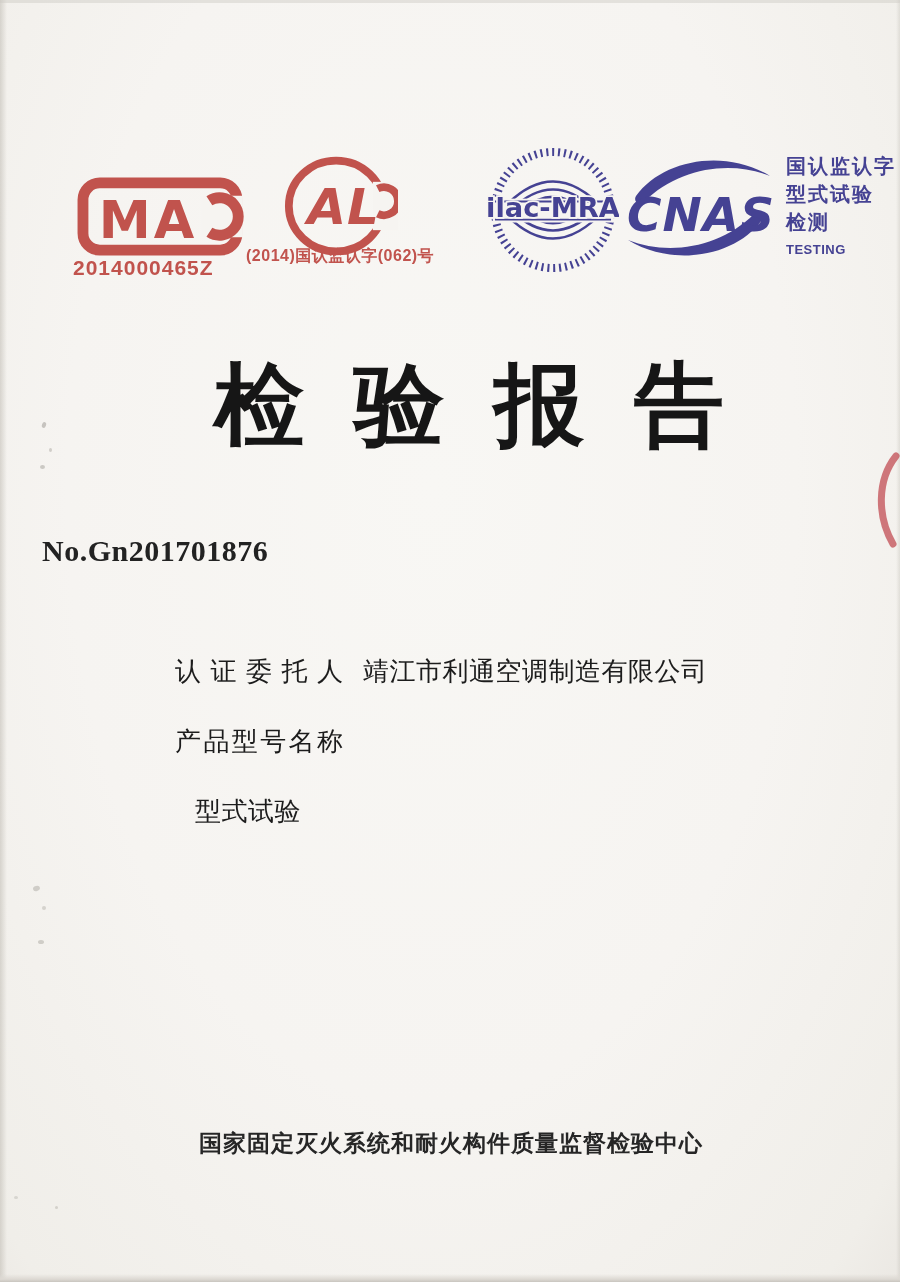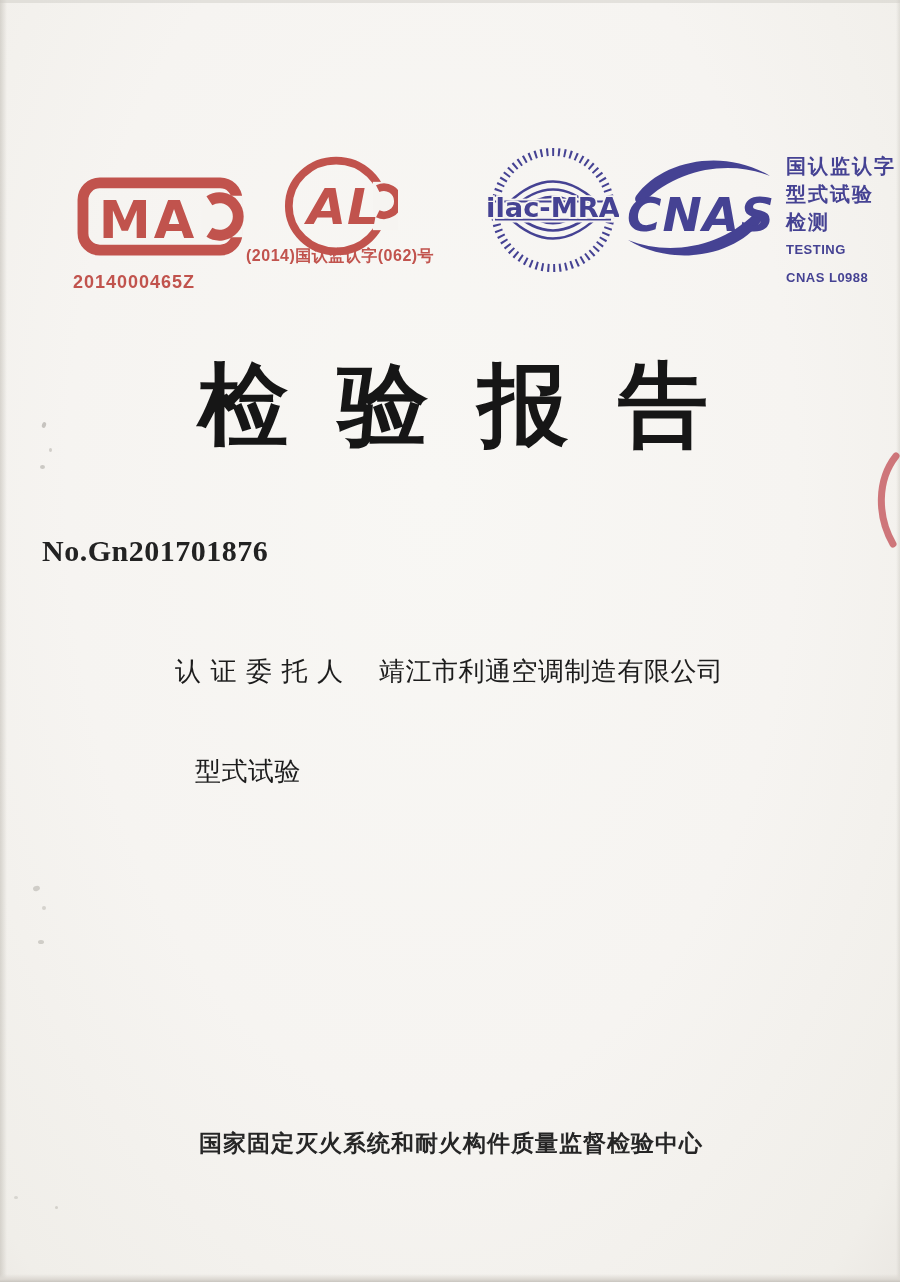--- a/index.html
+++ b/index.html
@@ -23,41 +23,41 @@
   .s2 { left:49px;  top:448px;  width:3px; height:4px; opacity:.35; }
   .s3 { left:40px;  top:465px;  width:5px; height:4px; opacity:.4;  }
   .s4 { left:33px;  top:886px;  width:7px; height:5px; opacity:.35; transform:rotate(-15deg); }
   .s5 { left:42px;  top:906px;  width:4px; height:4px; opacity:.3;  }
   .s6 { left:38px;  top:940px;  width:6px; height:4px; opacity:.35; }
   .s7 { left:55px;  top:1206px; width:3px; height:3px; opacity:.3;  }
   .s8 { left:14px;  top:1196px; width:4px; height:3px; opacity:.25; }
   .red-mark { position:absolute; left:866px; top:452px; width:34px; height:96px; }
   
   .cma-logo  { position:absolute; left:75px;  top:177px; width:170px; height:79px; }
-  .cma-num   { position:absolute; left:73px;  top:272px; width:140px; font-size:18px; font-weight:600;
+  .cma-num   { position:absolute; left:73px;  top:256px; width:140px; font-size:21px; font-weight:600;
                letter-spacing:1px; color:#c1534d; }
   .cal-logo  { position:absolute; left:284px; top:153px; width:114px; height:106px; }
   .cal-cap   { position:absolute; left:246px; top:246px; width:200px; font-size:16px; font-weight:700;
                color:#c1534d; letter-spacing:.5px; }
   .ilac-logo { position:absolute; left:487px; top:144px; width:132px; height:132px; }
   .cnas-logo { position:absolute; left:626px; top:154px; width:146px; height:110px; }
   .accr      { position:absolute; left:786px; top:152px; color:#454293; line-height:28px; }
   .accr .cjk { font-size:20px; font-weight:700; letter-spacing:2px; }
   .accr .lat { font-size:13px; font-weight:700; letter-spacing:.5px; }
   
   .title-row { position:absolute; top:350px; left:0; right:0; text-align:center; line-height:110px; }
-  .title-text{ position:relative; left:28px; font-size:90px; font-weight:900; letter-spacing:50px;
+  .title-text{ position:relative; left:44px; font-size:90px; font-weight:900; letter-spacing:50px;
                color:#161616; font-family:"DejaVu Sans","Liberation Sans",sans-serif;text-align:center; }
   .report-no-row { position:absolute; top:534px; left:12px; right:0; text-align:left;margin-left:8px; }
   .report-no { position:relative; left:22px; font-family:"Liberation Serif","DejaVu Serif",serif;
                font-size:30px; font-weight:700; letter-spacing:.5px; color:#222; }
   
   .fields { position:absolute; left:175px; top:652px;
             font-family:"Liberation Serif","DejaVu Serif",serif; font-size:26px; color:#1c1c1c; }
-  .field-row { display:flex; align-items:baseline; line-height:40px; margin-bottom:30px; white-space:nowrap;gap:16px; }
+  .field-row { display:flex; align-items:baseline; line-height:40px; margin-bottom:30px; white-space:nowrap; }
   .field-label { display:inline-block; width:168px; text-align:justify; text-align-last:justify; }
   .field-value { margin-left:20px; letter-spacing:.5px; }
   
   .org-row { position:absolute; top:1128px; left:2px; right:0; text-align:center; }
   .org { font-size:23px; font-weight:700; letter-spacing:1px; color:#262626;
          font-family:"DejaVu Sans","Liberation Sans",sans-serif; }
   svg text { font-family:"DejaVu Sans","Liberation Sans",sans-serif; }
 </style>
 </head>
 <body>
@@ -120,37 +120,37 @@
     <path d="M10 42 C36 6 98 -6 144 22 C104 6 52 14 18 48 C12 52 7 47 10 42 Z" fill="#454293"></path>
     <path d="M136 66 C110 102 48 114 2 86 C42 102 94 94 128 60 C134 56 139 61 136 66 Z" fill="#454293"></path>
     <text x="1" y="77" font-size="47" font-weight="900" font-style="italic" letter-spacing="1" fill="#454293">CNAS</text>
   </svg>
 
   <div class="accr">
     <div class="cjk">国认监认字</div>
     <div class="cjk">型式试验</div>
     <div class="cjk">检测</div>
     <div class="lat">TESTING</div>
-    <div class="lat">CNAS L0988</div>
   </div>
 
   <div class="title-row">
     <span class="title-text">检验报告</span>
   </div>
 
   <div class="report-no-row">
     <span class="report-no">No.Gn201701876</span>
   </div>
 
   <div class="fields">
     <div class="field-row">
       <span class="field-label">认 证 委 托 人</span>
       <span class="field-value">靖江市利通空调制造有限公司</span>
     </div>
     <div class="field-row">
+      <span class="field-label">产品型号名称</span>
     </div>
     <div class="field-row">
       <span class="field-value">型式试验</span>
     </div>
   </div>
 
   <div class="org-row">
     <span class="org">国家固定灭火系统和耐火构件质量监督检验中心</span>
   </div>
 

